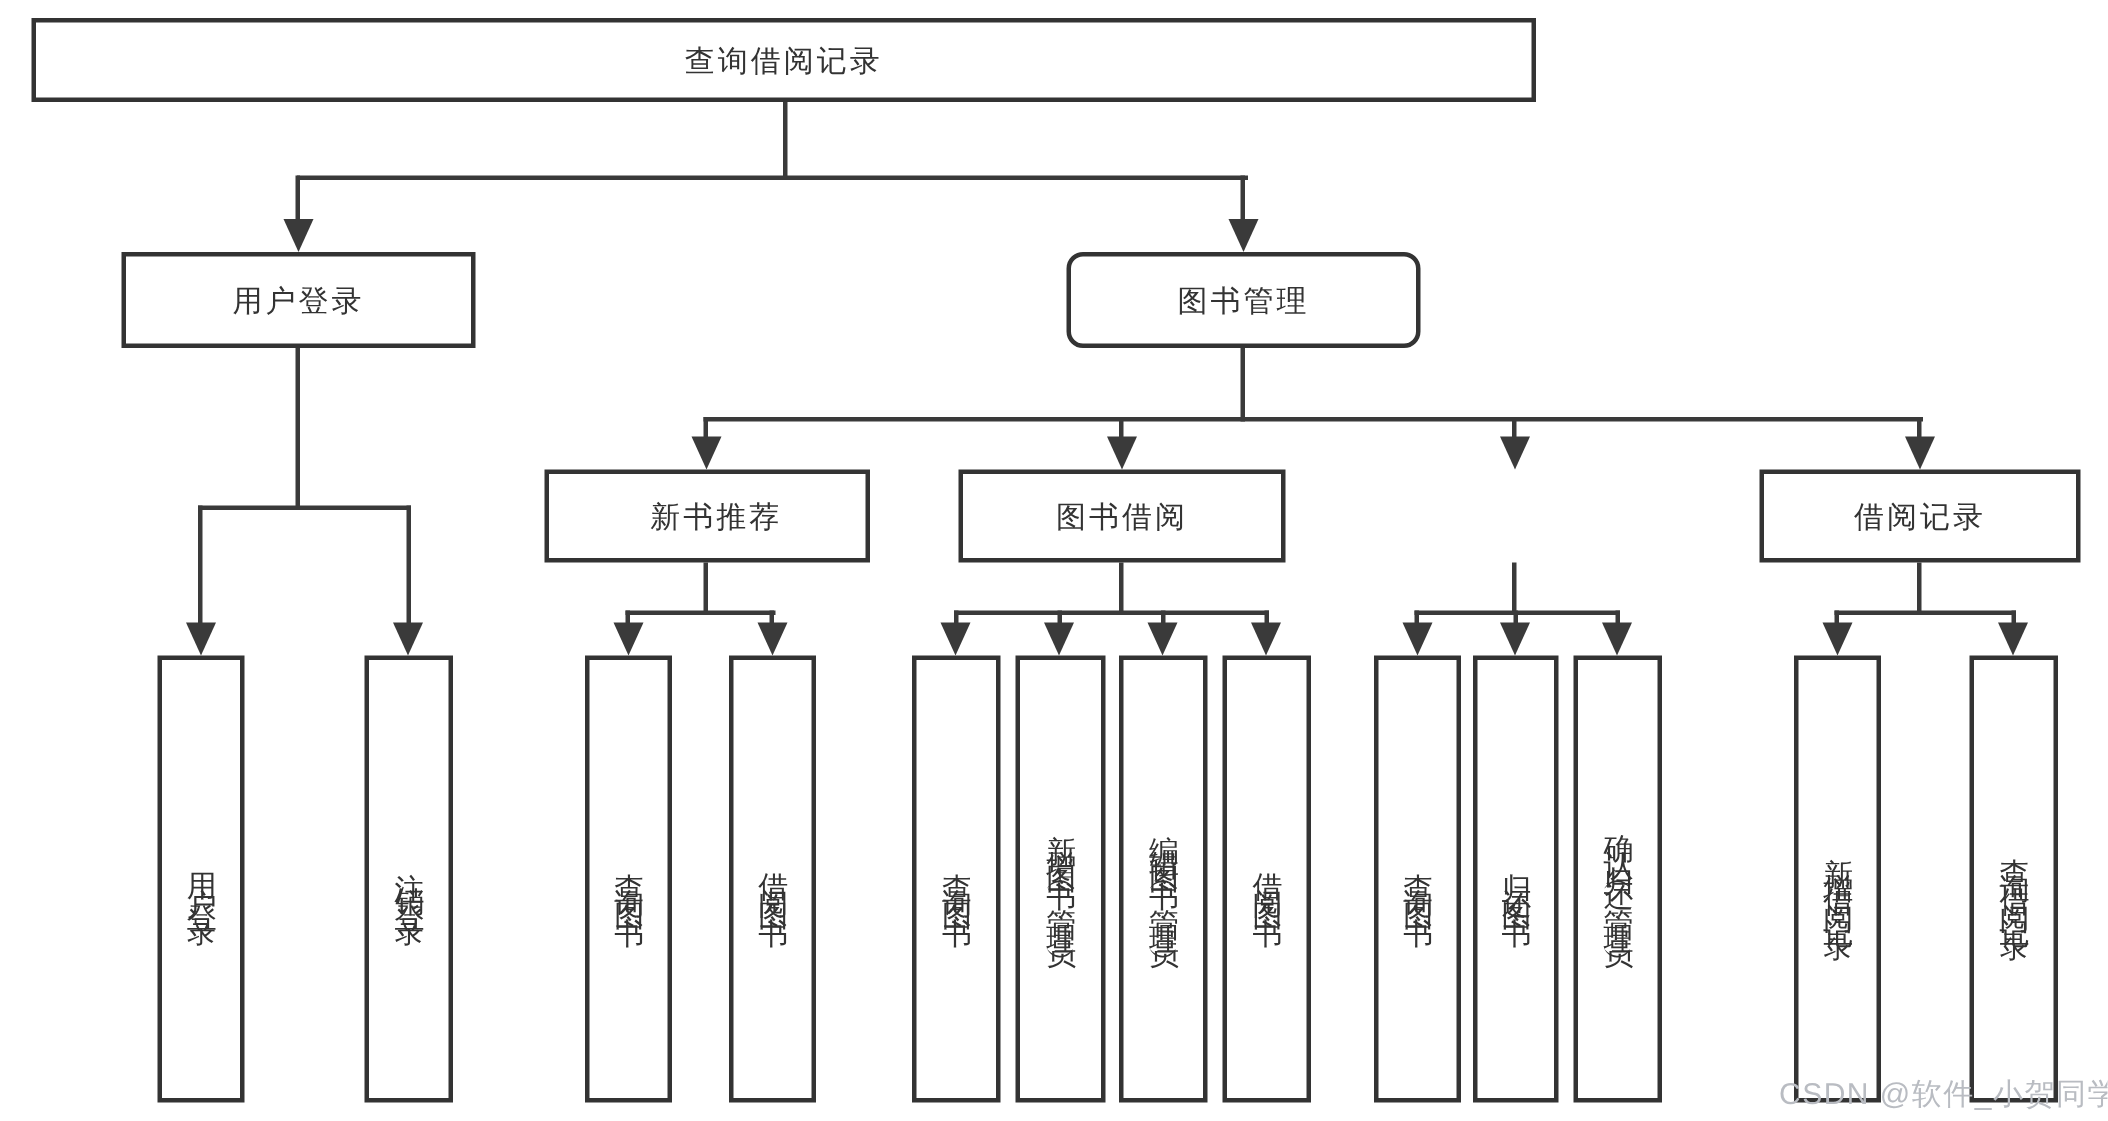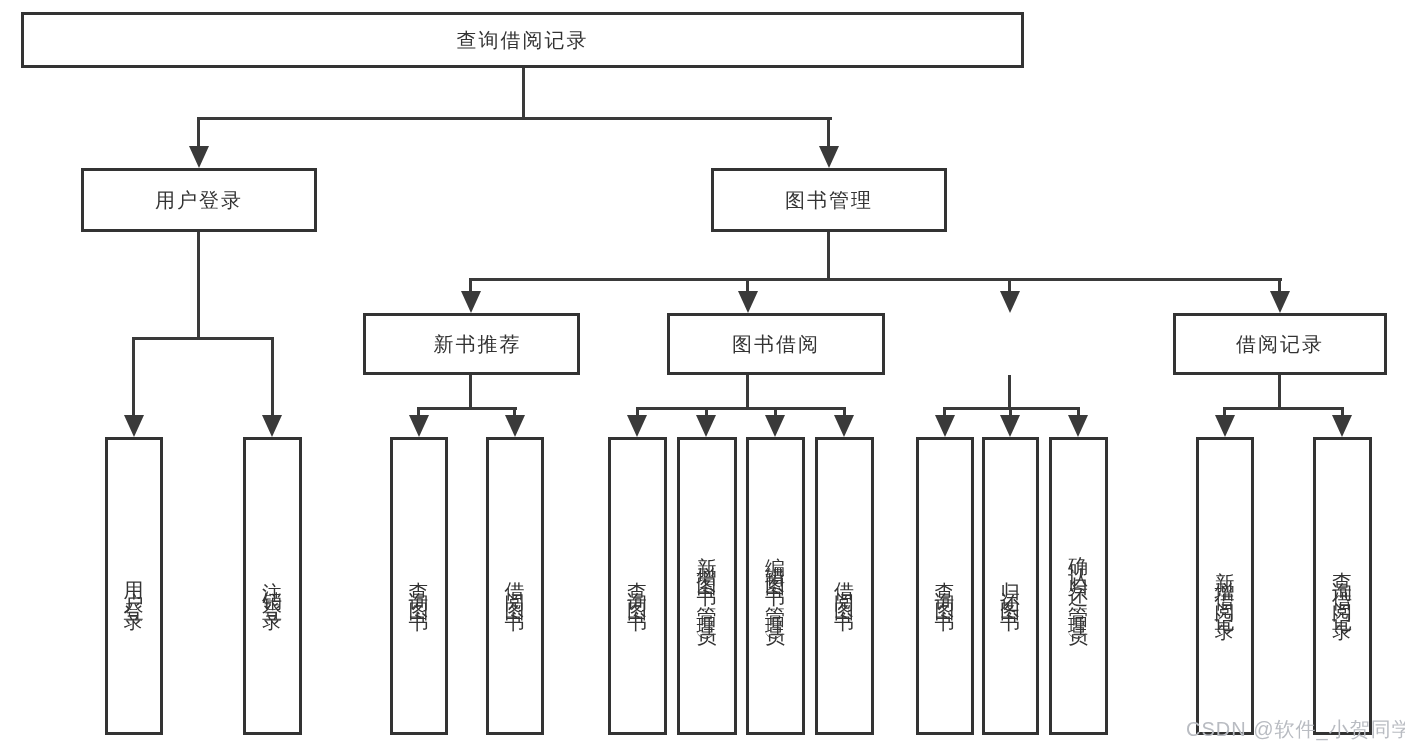--- a/index.html
+++ b/index.html
@@ -38,28 +38,28 @@
 
 <div class="canvas">
 
   <div class="node" style="left:21px; top:12px; width:1003px; height:56px;">
     <span>查询借阅记录</span>
   </div>
 
   <div class="node" style="left:81px; top:168px; width:236px; height:64px;">
     <span>用户登录</span>
   </div>
-  <div class="node" style="left:711px; top:168px; width:236px; height:64px;">
+  <div class="node" style="left:711px; top:168px; width:236px; height:64px;border-radius:11px;">
     <span>图书管理</span>
   </div>
 
   <div class="node" style="left:363px; top:313px; width:217px; height:62px;padding-left:12px;">
     <span>新书推荐</span>
   </div>
-  <div class="node" style="left:639px; top:313px; width:218px; height:62px;margin-left:28px;">
+  <div class="node" style="left:639px; top:313px; width:218px; height:62px;">
     <span>图书借阅</span>
   </div>
   <div class="node" style="left:1173px; top:313px; width:214px; height:62px;">
     <span>借阅记录</span>
   </div>
 
   <div class="leaf" style="left:105px; width:58px;">
     <span class="vtext">用户登录</span>
   </div>
   <div class="leaf" style="left:243px; width:59px;">

